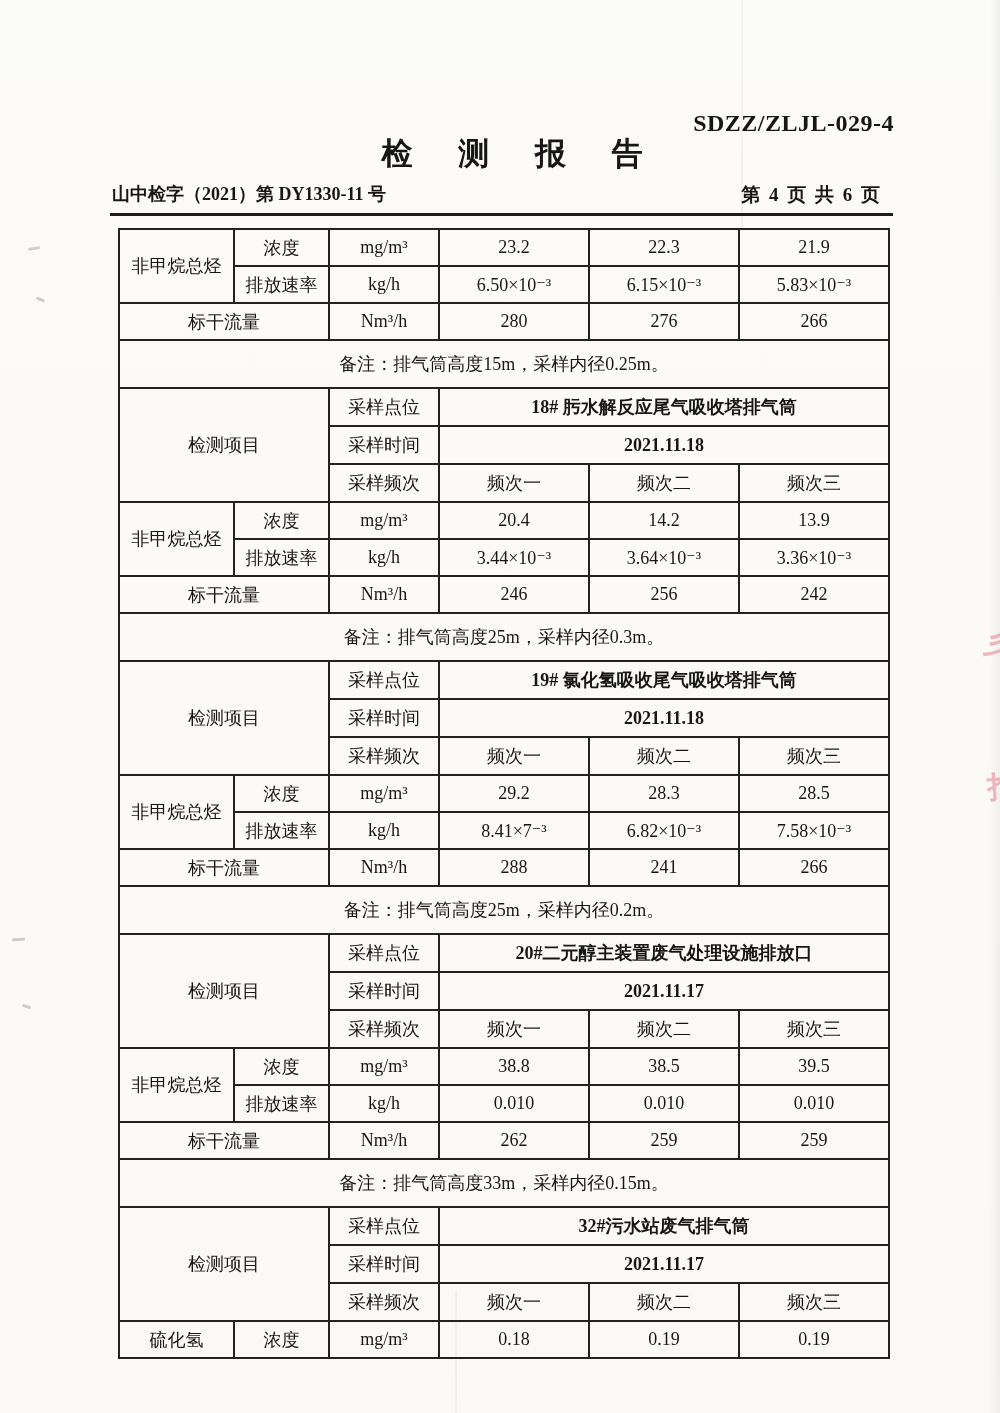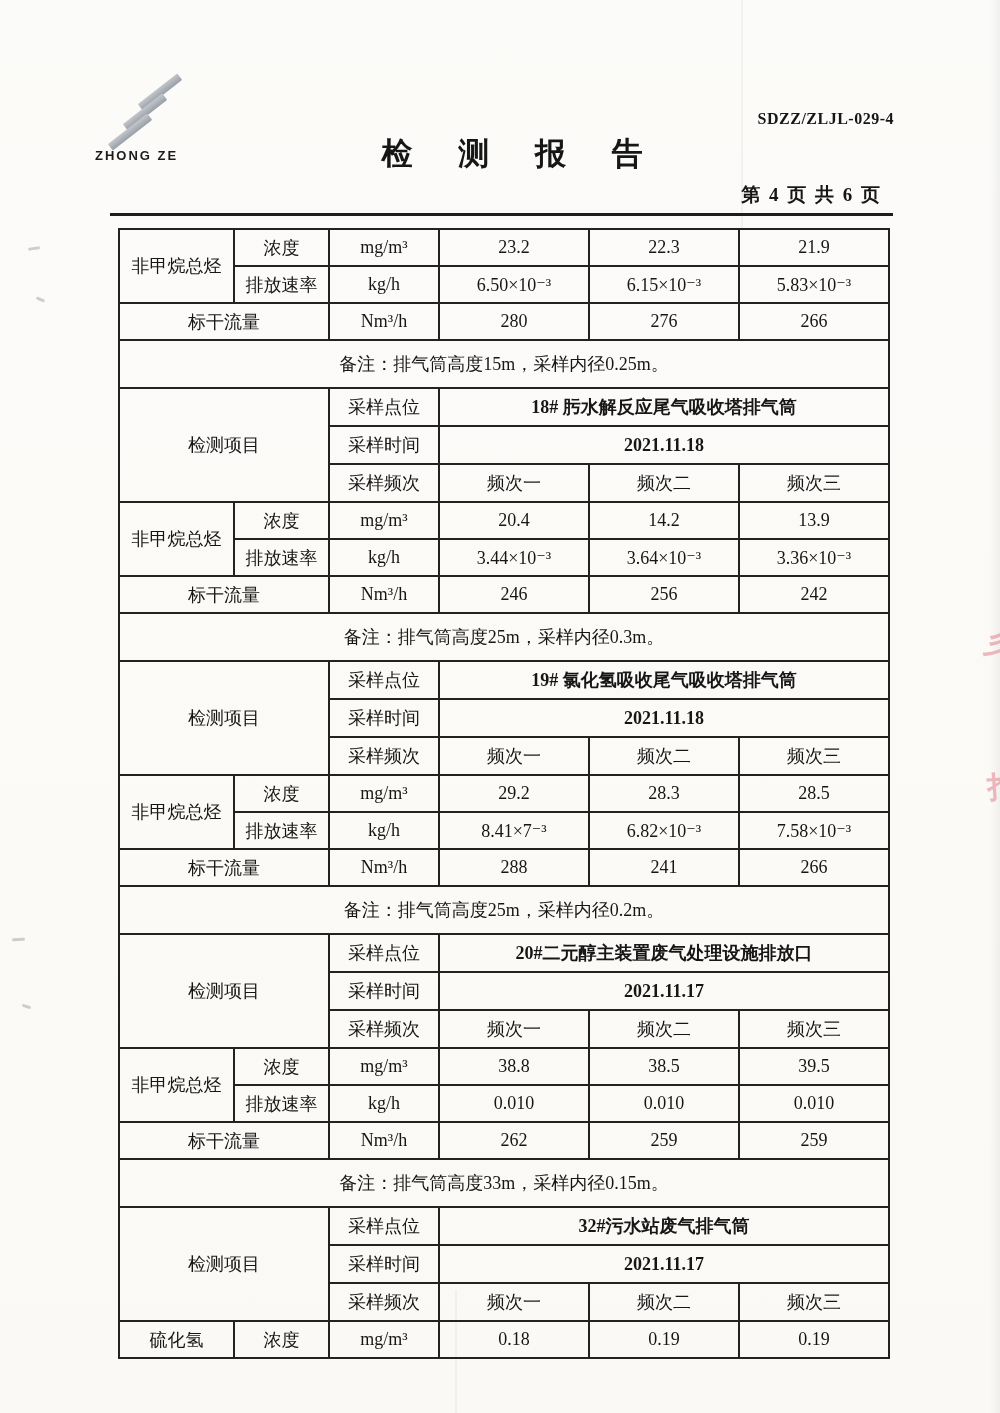--- a/index.html
+++ b/index.html
@@ -29,21 +29,21 @@
     transform:rotate(-38deg);border-radius:1px;}
   .logo-bar.b1{left:40px;top:16px;}
   .logo-bar.b2{left:25px;top:36px;}
   .logo-bar.b3{left:10px;top:56px;}
   .logo-text{position:absolute;left:0px;top:76px;width:120px;
     font-family:"Liberation Sans","DejaVu Sans",sans-serif;
     font-weight:bold;font-size:13px;letter-spacing:2px;color:#1b1b1b;}
 
   
   .doc-code{position:absolute;right:106px;top:110px;
-    font-size:16px;font-weight:bold;letter-spacing:.5px;}
+    font-size:24px;font-weight:bold;letter-spacing:.5px;}
   .title{position:absolute;left:18px;top:133px;width:100%;
     text-align:center;font-size:31px;font-weight:bold;
     letter-spacing:12px;word-spacing:14px;}
   .report-no{position:absolute;left:112px;top:182px;font-size:18px;font-weight:bold;}
   .page-info{position:absolute;right:118px;top:182px;font-size:19px;font-weight:bold;letter-spacing:2px;}
   .head-rule{position:absolute;left:110px;top:213px;width:783px;height:2.5px;background:#1d1d1d;}
 
   
   table.report{
     position:absolute;left:118px;top:228px;
@@ -70,29 +70,24 @@
   <div class="fold fold-top"></div>
   <div class="fold fold-bottom"></div>
   <div class="edge-shade"></div>
   <div class="pencil" style="left:28px;top:247px;width:12px;height:3px;transform:rotate(-8deg);"></div>
   <div class="pencil" style="left:36px;top:298px;width:9px;height:3px;transform:rotate(24deg);"></div>
   <div class="pencil" style="left:12px;top:938px;width:13px;height:3px;transform:rotate(-4deg);"></div>
   <div class="pencil" style="left:22px;top:1005px;width:9px;height:3px;transform:rotate(18deg);"></div>
   <div class="stamp-frag" style="right:-14px;top:628px;">彡</div>
   <div class="stamp-frag" style="right:-16px;top:772px;transform:rotate(-4deg);">扌</div>
 
-  <div class="logo">
-    <div class="logo-bar b1"></div>
-    <div class="logo-bar b2"></div>
-    <div class="logo-bar b3"></div>
-    <div class="logo-text">ZHONG ZE</div>
-  </div>
 
   <div class="doc-code">SDZZ/ZLJL-029-4</div>
   <div class="title">检 测 报 告</div>
+  <div class="report-no">山中检字（2021）第 DY1330-11 号</div>
   <div class="page-info">第 4 页  共 6 页</div>
   <div class="head-rule"></div>
 
   <table class="report">
     <colgroup>
       <col style="width:115px">
         <col style="width:95px">
         <col style="width:110px">
       <col style="width:150px">
         <col style="width:150px">

